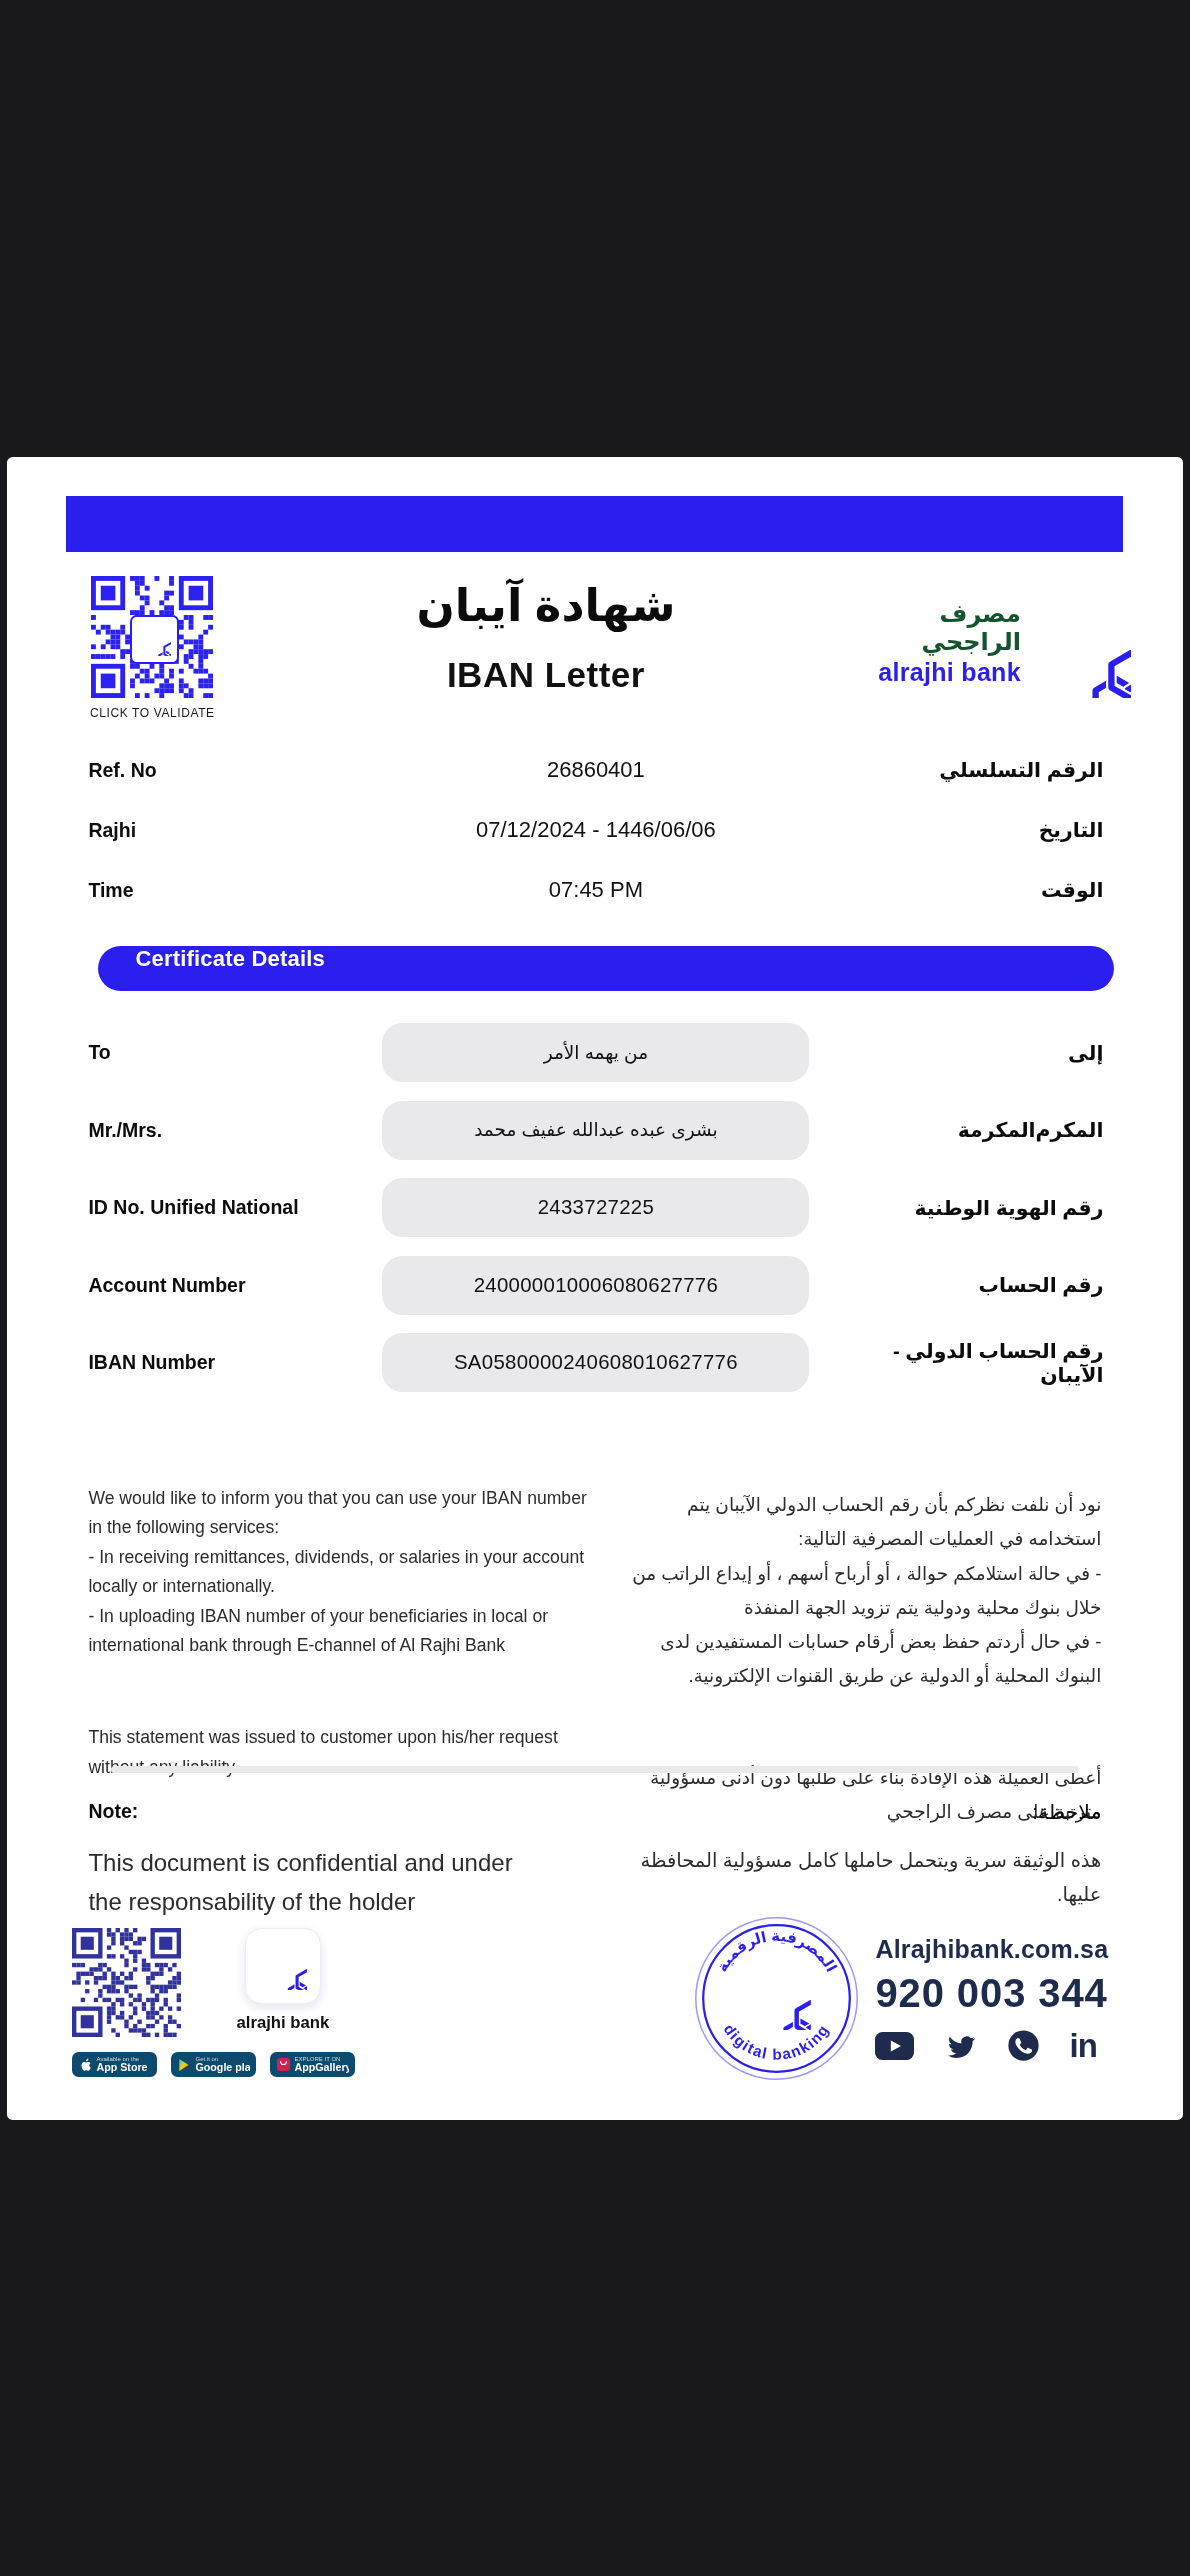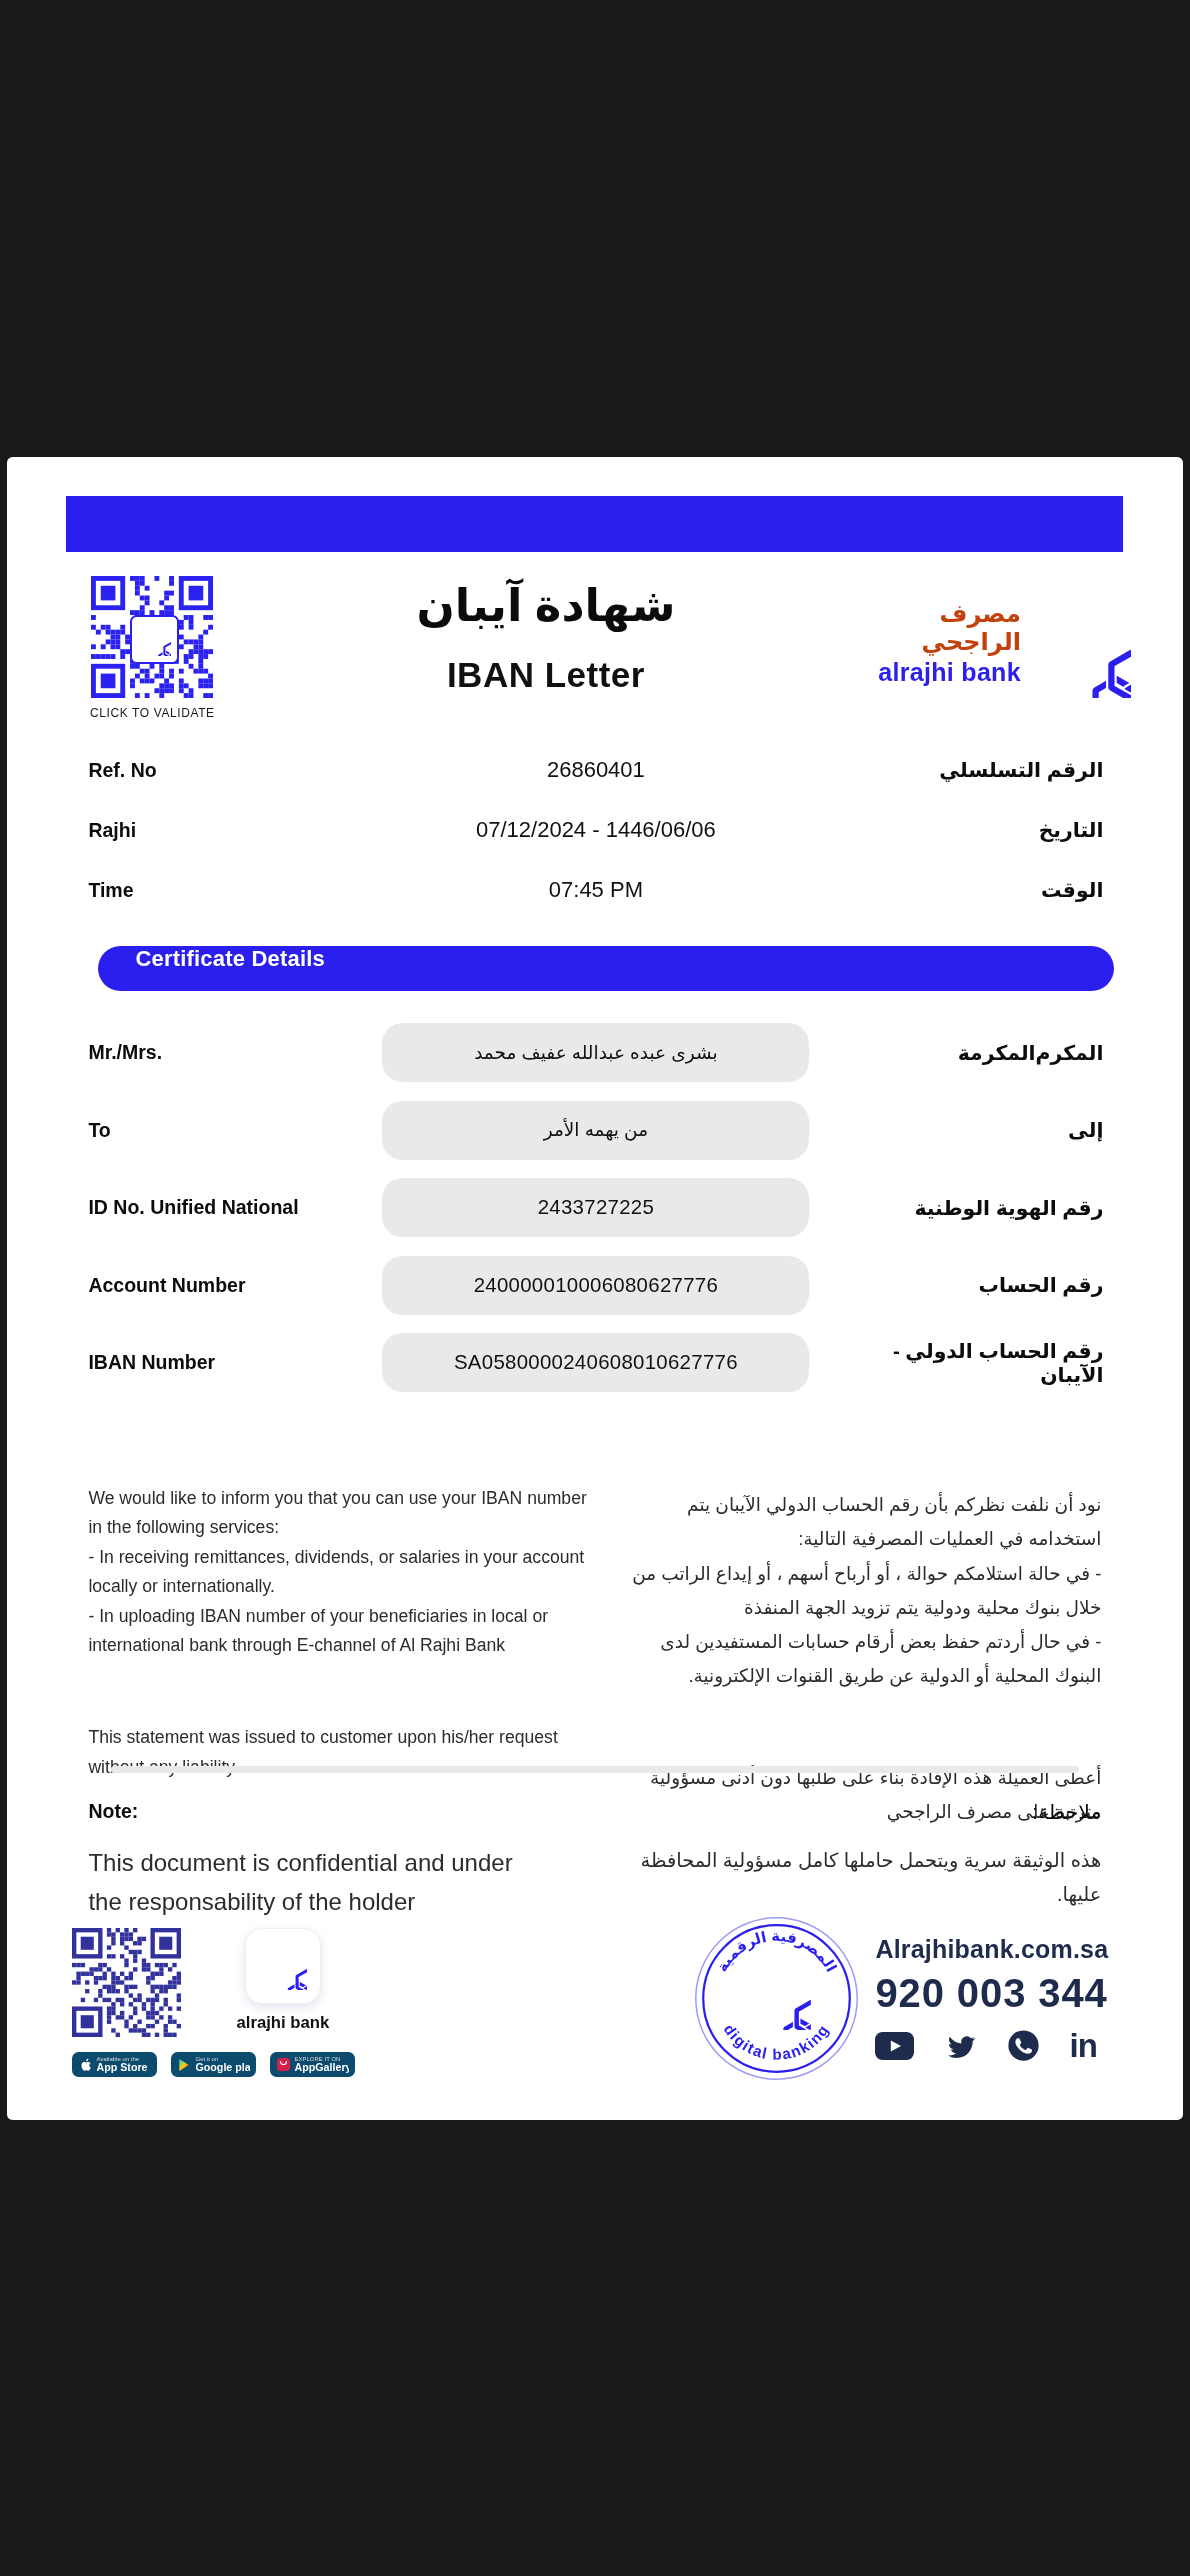--- a/index.html
+++ b/index.html
@@ -21,21 +21,21 @@
   .qr-top .qr-overlay{
     position:absolute;left:39px;top:39px;width:45px;height:45px;background:#fff;
     border:2.8px solid #2a1fee;border-radius:6.5px;display:flex;align-items:center;justify-content:center;
   }
   .qr-caption{margin-top:8.3px;font-size:12px;letter-spacing:0.6px;color:#1a1a1a;font-weight:500;}
   .titles{flex:1;display:flex;flex-direction:column;align-items:center;padding-top:3.7px;justify-content:flex-end;}
   .title-ar{font-size:45px;font-weight:700;color:#0b0b0b;direction:rtl;line-height:1.15;}
   .title-en{font-size:35px;font-weight:600;color:#111;margin-top:24px;letter-spacing:0.5px;}
   .brand{width:278px;display:flex;align-items:center;justify-content:flex-end;gap:13px;padding-top:13px;}
   .brand-text{display:flex;flex-direction:column;align-items:flex-end;gap:1.9px;}
-  .brand-ar{font-size:24px;font-weight:700;color:#c2410c;direction:rtl;}
+  .brand-ar{font-size:24px;font-weight:700;color:#14532d;direction:rtl;}
   .brand-en{font-size:25px;font-weight:700;color:#2a1fee;letter-spacing:0.3px;}
   .brand-mark{width:109px;height:109px;color:#2a1fee;}
   
   .meta{position:absolute;top:283px;left:81px;right:80px;}
   .meta-row{display:grid;grid-template-columns:278px 1fr 278px;align-items:center;height:60px;}
   .lab-en{font-size:19.5px;font-weight:600;color:#0c0c0c;}
   .val{font-size:22px;font-weight:500;color:#111;text-align:center;}
   .lab-ar{font-size:20.4px;font-weight:700;color:#0c0c0c;text-align:right;direction:rtl;}
   
   .section-pill{
@@ -352,32 +352,32 @@
       <span class="lab-ar" lang="ar">الوقت</span>
     </div>
   </div>
 
   <div class="section-pill">
     <span>Certificate Details</span>
   </div>
 
   <div class="details">
     <div class="detail-row">
+      <span class="lab-en">To</span>
+      <div class="pill">
+        <span class="val-ar" lang="ar">من يهمه الأمر</span>
+      </div>
+      <span class="lab-ar" lang="ar">إلى</span>
+    </div>
+    <div class="detail-row">
       <span class="lab-en">Mr./Mrs.</span>
       <div class="pill">
         <span class="val-ar" lang="ar">بشرى عبده عبدالله عفيف محمد</span>
       </div>
       <span class="lab-ar" lang="ar">المكرم‌المكرمة</span>
-    </div>
-    <div class="detail-row">
-      <span class="lab-en">To</span>
-      <div class="pill">
-        <span class="val-ar" lang="ar">من يهمه الأمر</span>
-      </div>
-      <span class="lab-ar" lang="ar">إلى</span>
     </div>
     <div class="detail-row">
       <span class="lab-en">ID No. Unified National</span>
       <div class="pill">
         <span class="val-num">2433727225</span>
       </div>
       <span class="lab-ar" lang="ar">رقم الهوية الوطنية</span>
     </div>
     <div class="detail-row">
       <span class="lab-en">Account Number</span>

